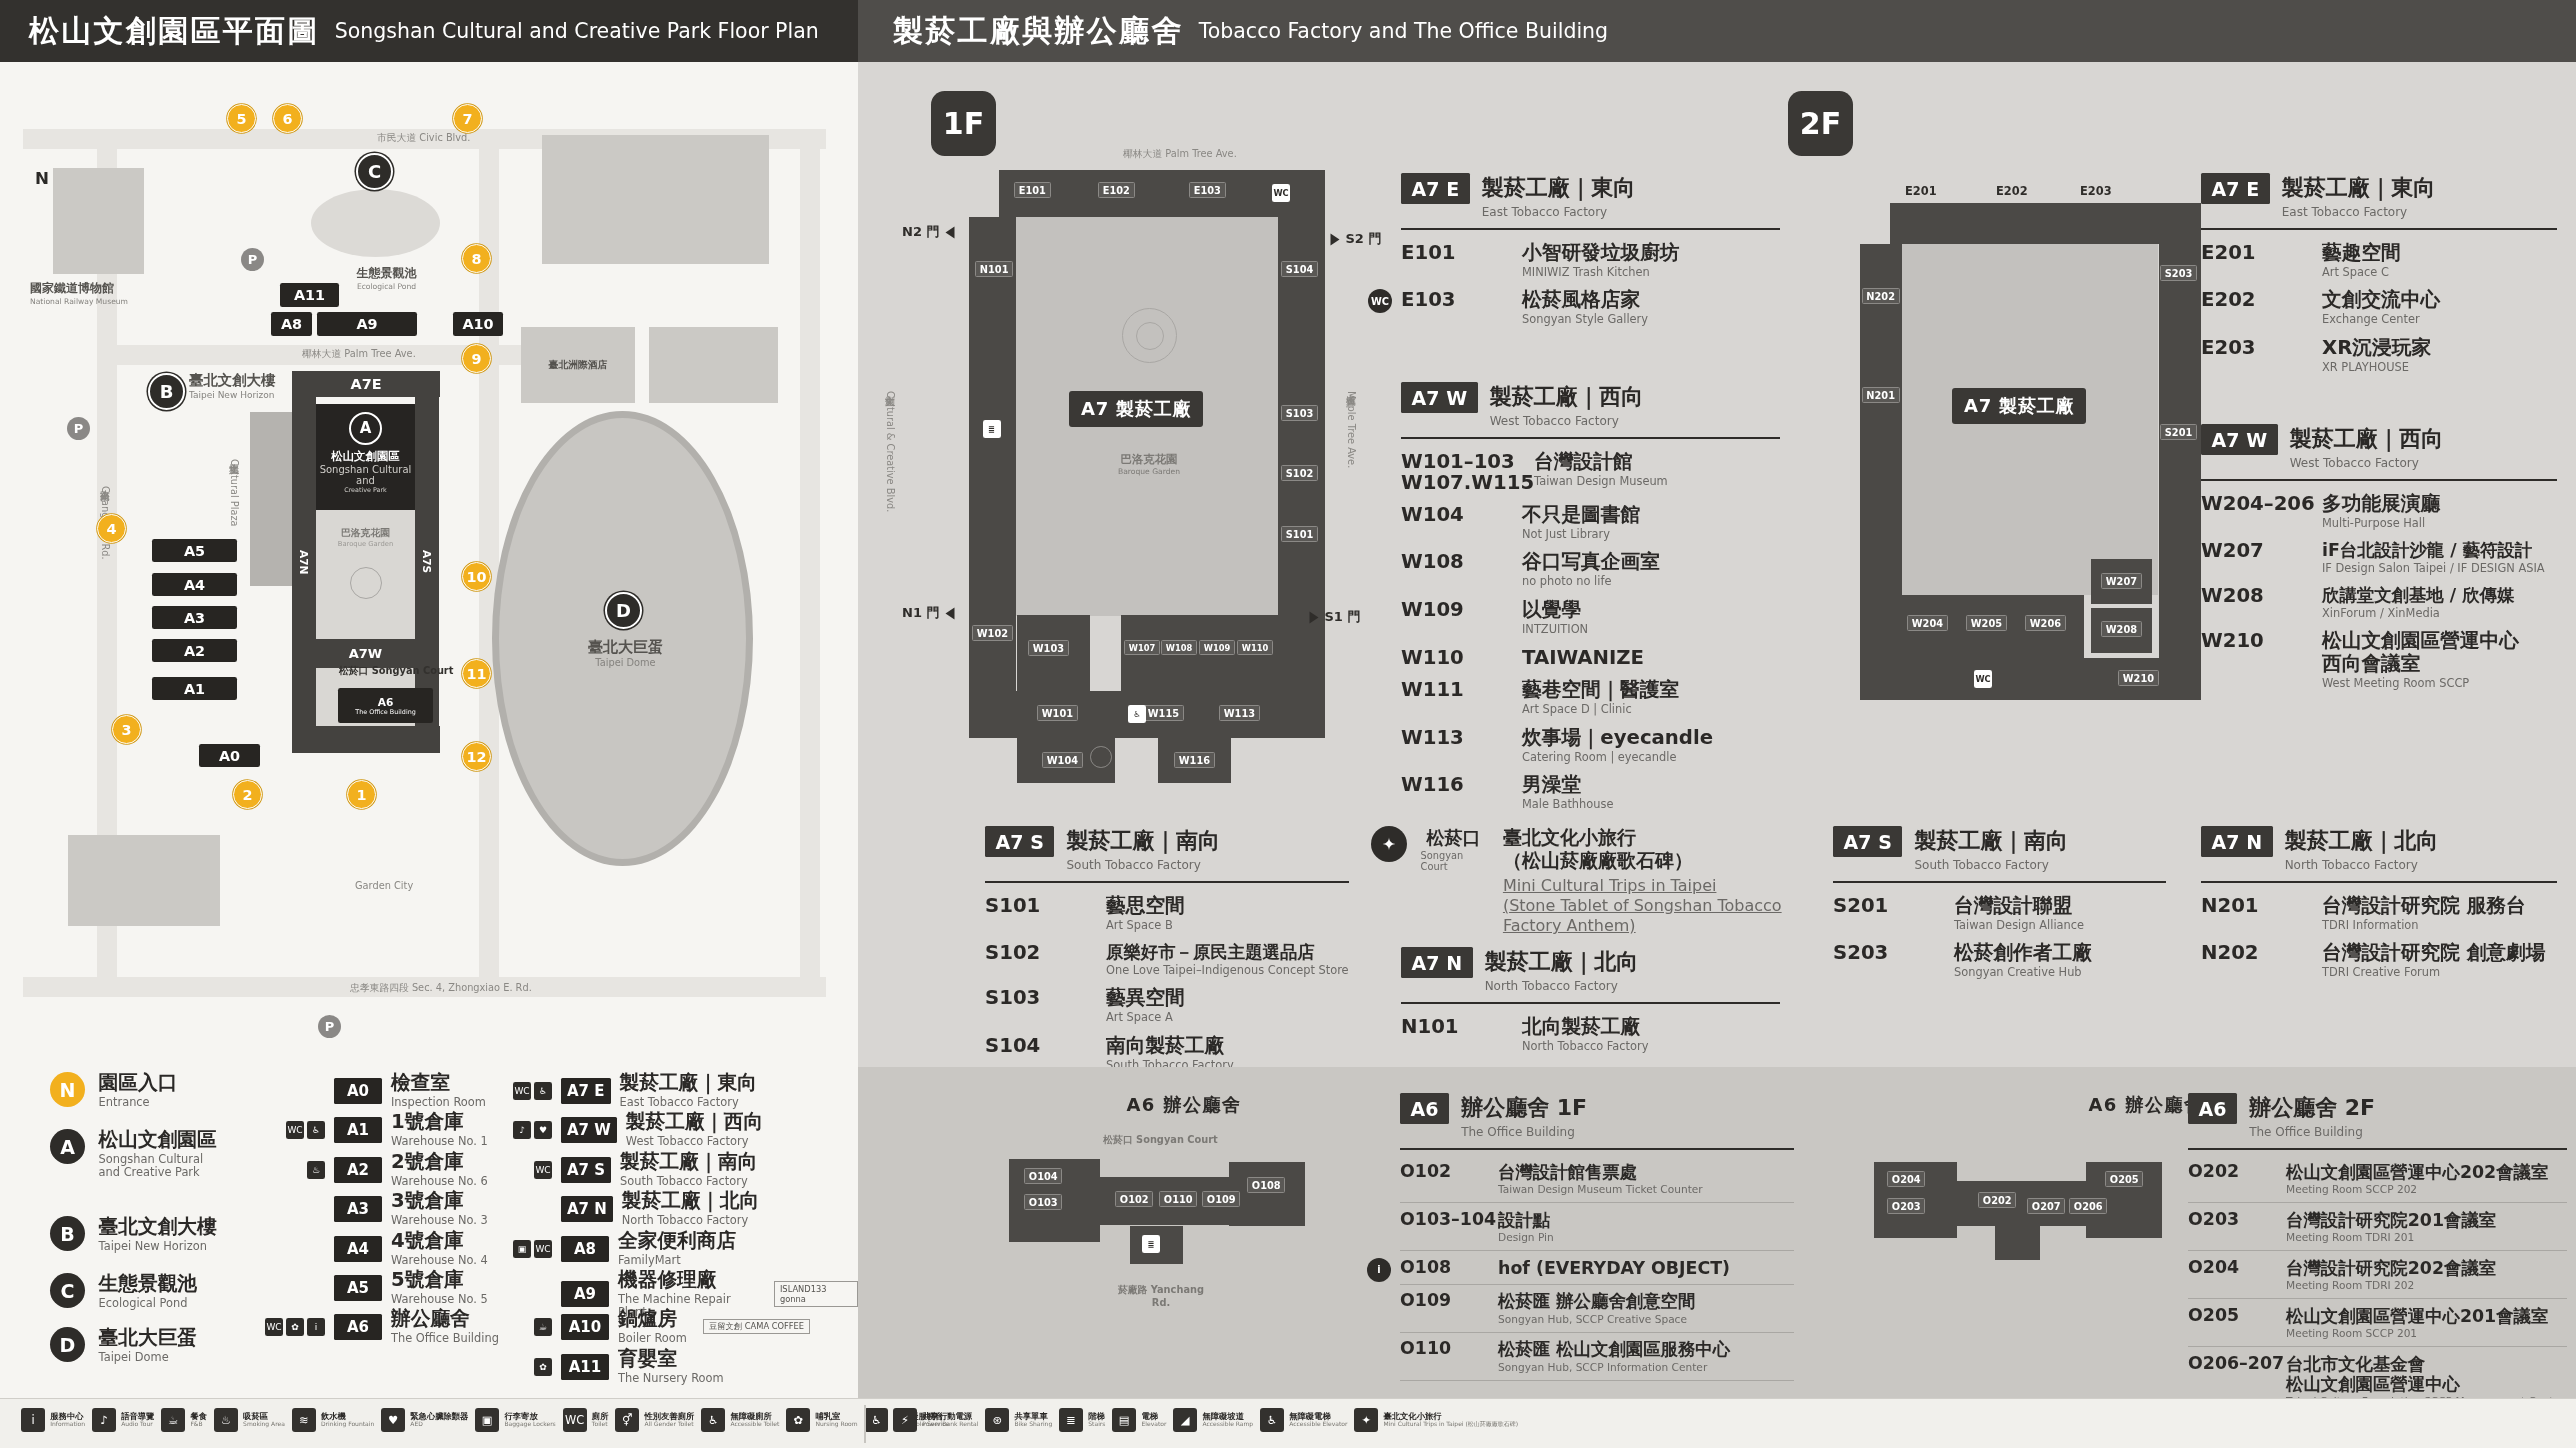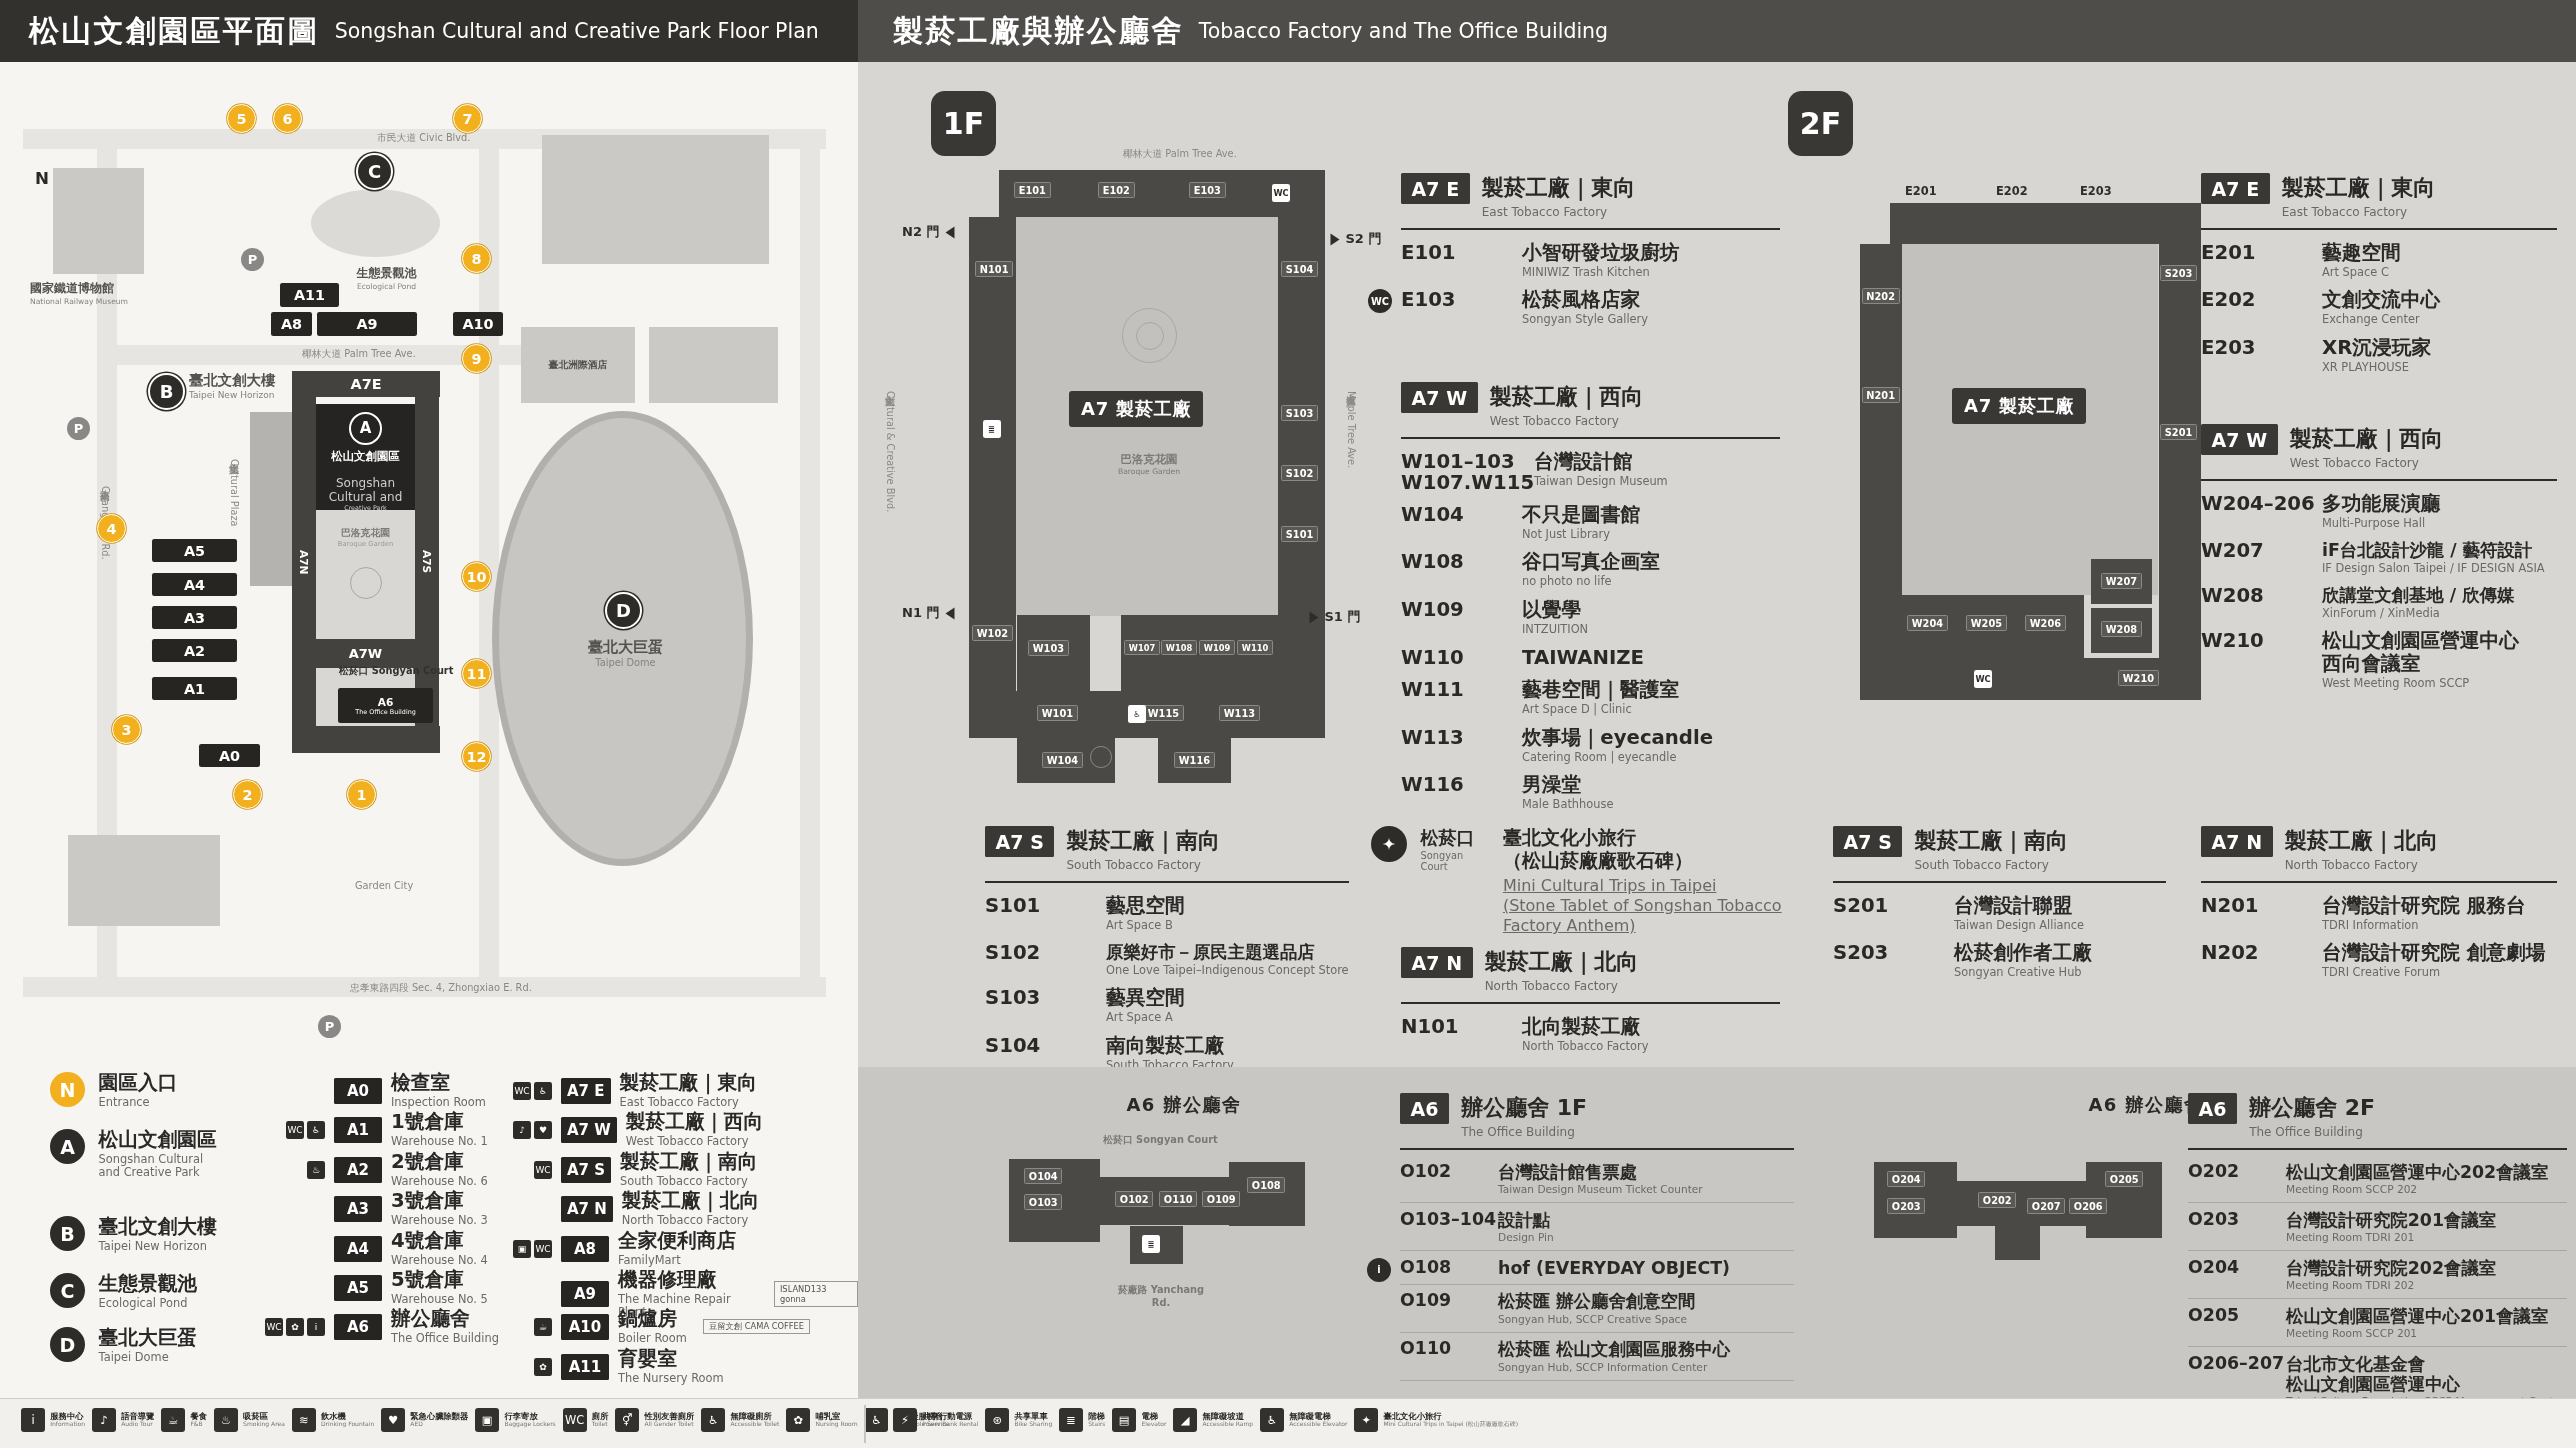--- a/index.html
+++ b/index.html
@@ -94,21 +94,21 @@
   .olist .lrow{border-bottom:0.8px solid #a9a7a3;padding-bottom:6px;}
   .olist .lrow .code{flex:0 0 98px;font-size:17.4px;}
   .olist .nm .zh{font-size:17.4px;}
   .olist .nm .en{font-size:10.6px;}
   .olist .rows{gap:6.8px;}
   
   .courtblk{position:absolute;display:flex;gap:13.6px;}
   .cic{width:36px;height:36px;border-radius:50%;background:#2e2c29;color:#fff;font-size:16.7px;
       display:flex;align-items:center;justify-content:center;flex:0 0 36px;}
   .ctt{width:98px;}
-  .ctt .zh{display:block;font-size:18px;font-weight:bold;}
+  .ctt .zh{display:block;font-size:18px;font-weight:bold;margin-left:6px;}
   .ctt .en{display:block;font-size:9.8px;color:#6b6966;}
   .cdesc .zh{display:block;font-size:19px;font-weight:bold;line-height:1.2;}
   .cdesc .en{display:block;font-size:16px;color:#6b6966;line-height:1.25;text-decoration:underline;}
   
   .a6title{position:absolute;font-size:18px;font-weight:bold;text-align:center;letter-spacing:1.5px;}
   
   .fi{display:flex;align-items:center;gap:5.3px;margin-right:6.8px;}
   .fic{width:24px;height:24px;background:#33312e;border-radius:3px;color:#fff;display:flex;align-items:center;justify-content:center;font-size:11.4px;flex:0 0 24px;}
   .fit .zh{display:block;font-size:8.3px;font-weight:bold;line-height:1.1;white-space:nowrap;}
   .fit .en{display:block;font-size:6px;color:#77756f;line-height:1.1;white-space:nowrap;}
@@ -189,21 +189,21 @@
       <div class="bar" style="left:0;top:0;width:148px;height:26px;font-size:14.4px">A7E</div>
       <div class="bar" style="left:0;top:26px;width:24px;height:330px">
         <span class="vt" style="font-size:10.6px">A7N</span>
       </div>
       <div class="bar" style="left:123px;top:26px;width:24px;height:330px">
         <span class="vt" style="font-size:10.6px">A7S</span>
       </div>
       <div style="position:absolute;left:24px;top:33px;width:99px;height:106px;background:#262422;text-align:center">
         <div class="acirc">A</div>
         <div style="color:#fff;font-size:11.4px;font-weight:bold">松山文創園區</div>
-        <div style="color:#cfcdc9;font-size:12px;margin-top:12px">Songshan Cultural and</div>
+        <div style="color:#cfcdc9;font-size:10px;margin-top:0">Songshan Cultural and</div>
         <div style="color:#cfcdc9;font-size:6.4px">Creative Park</div>
       </div>
       <div style="position:absolute;left:24px;top:139px;width:99px;height:129px;background:#d9d7d3;text-align:center;padding-top:16.7px;box-sizing:border-box">
         <div style="color:#7b7975;font-size:9.8px;font-weight:bold">巴洛克花園</div>
         <div style="color:#9b9995;font-size:6.8px">Baroque Garden</div>
         <div class="gc" style="left:34px;top:57px;width:30px;height:30px"></div>
       </div>
       <div class="bar" style="left:24px;top:268px;width:99px;height:29px;font-size:13px">A7W</div>
       <div style="position:absolute;left:24px;top:297px;width:99px;height:58px;background:#d9d7d3"></div>
       <div class="bar" style="left:0;top:355px;width:148px;height:27px"></div>

